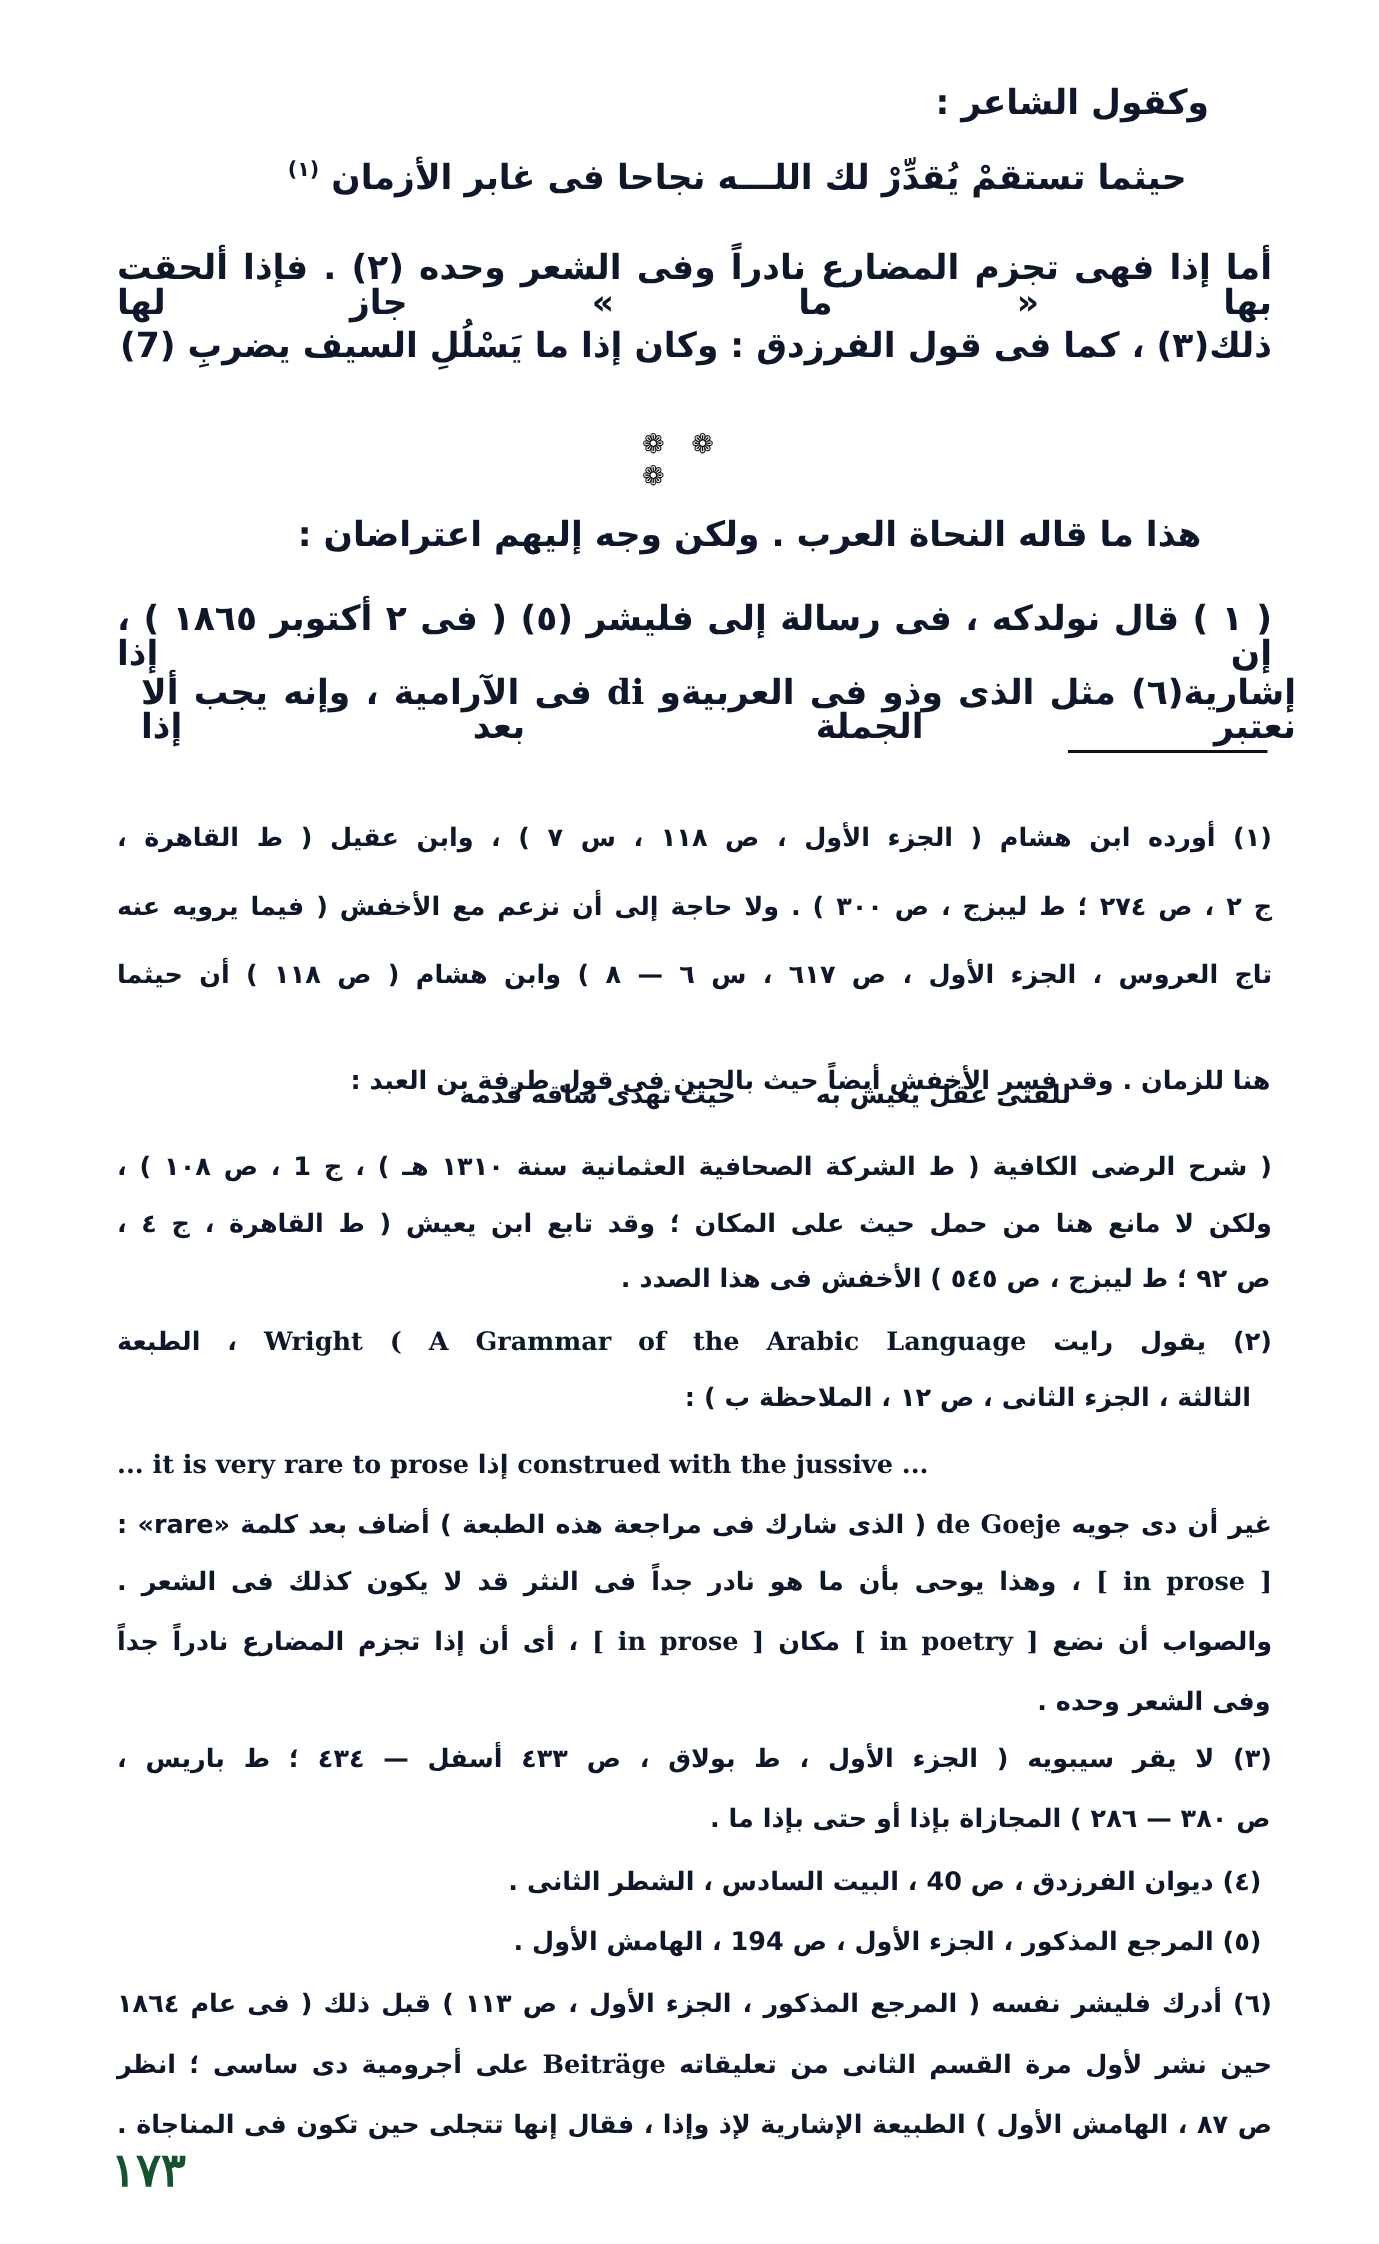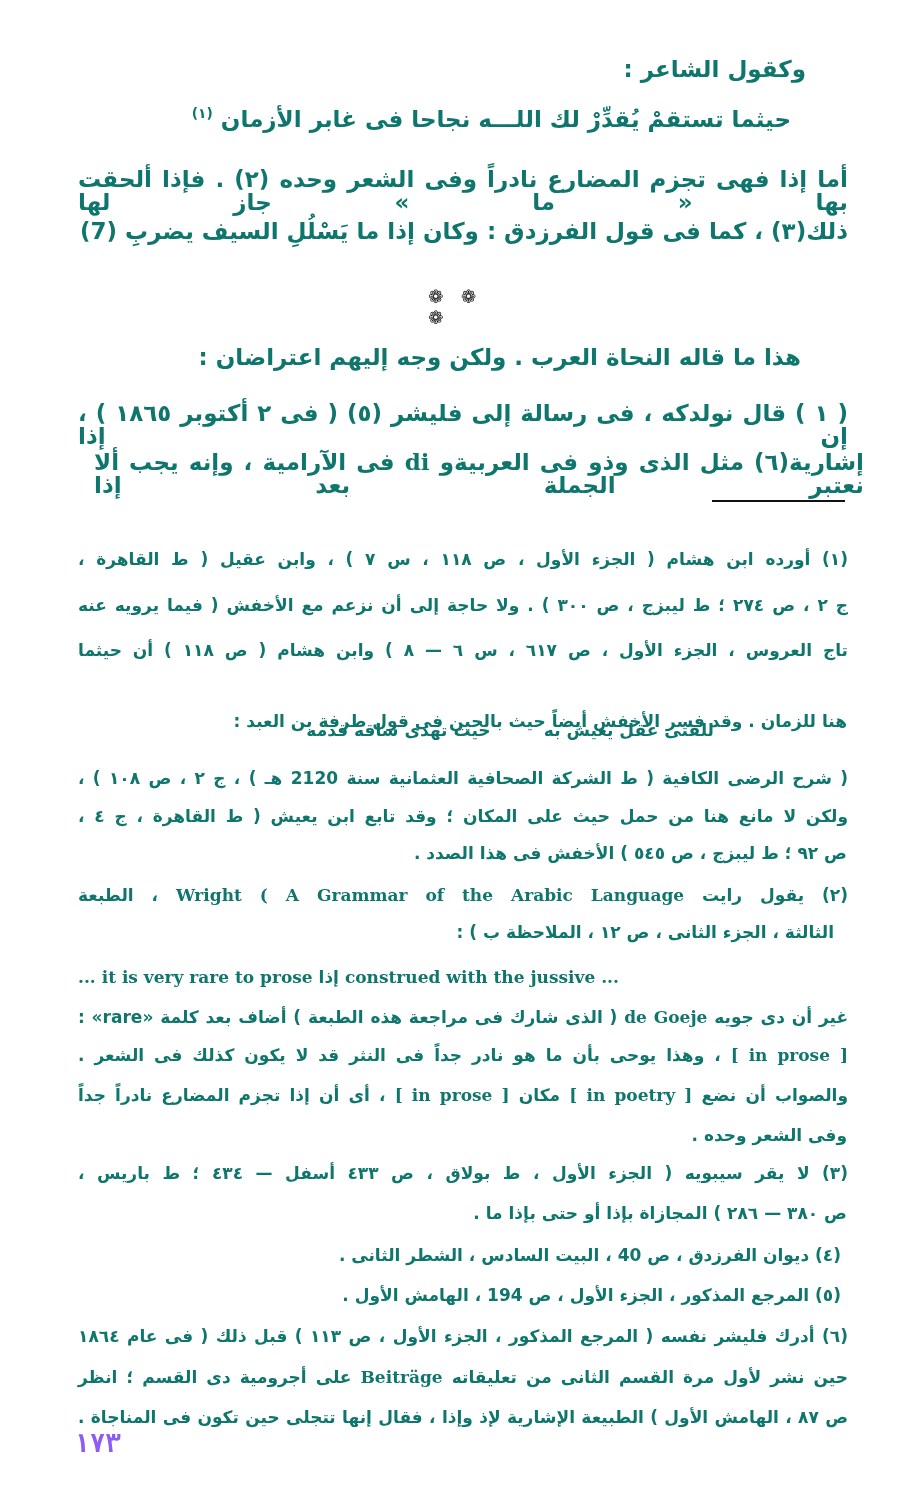--- a/index.html
+++ b/index.html
@@ -2,30 +2,30 @@
 <html><head>
 <meta charset="utf-8">
 <style>
   html, body { margin:0; padding:0; }
   body {
     width:919px; height:1496px; background:#ffffff; position:relative; overflow:hidden;
     font-family:"DejaVu Serif", serif; color:#111;
   }
   .line {
     position:absolute; direction:rtl; white-space:nowrap; line-height:1;
-    font-family:"DejaVu Sans", sans-serif; font-weight:bold; color:#0f766e;
+    font-family:"DejaVu Sans", sans-serif; font-weight:bold; color:#0f172a;
   }
   .main { font-size:23px; }
   .note { font-size:17px;margin-top:37px; }
   .just { left:78px; width:770px; text-align-last:justify; text-align:justify; white-space:normal; }
   .latin { font-family:"DejaVu Serif", serif; font-weight:bold; direction:ltr; unicode-bidi:embed; }
   sup { font-size:60%; vertical-align:super; line-height:0; }
   .sep { position:absolute; left:712px; top:500px; width:133px; height:2px; background:#111; }
   .stars { position:absolute; left:428px; top:286px; width:80px; direction:ltr; font-size:18px; letter-spacing:6px; color:#111; font-family:"DejaVu Sans", sans-serif; }
-  .pagenum { position:absolute; left:74px; top:1428px; font-size:26px; font-weight:bold; font-family:Liberation Mono, monospace; color:#8b5cf6; }
+  .pagenum { position:absolute; left:74px; top:1428px; font-size:31px; font-weight:bold; font-family:Liberation Sans, sans-serif; color:#14532d; }
 </style>
 </head>
 <body>
 
 <div class="line main" style="right:113px; top:58px;">وكقول الشاعر :</div>
 
 <div class="line main" style="right:128px; top:108px;">
   <span>حيثما تستقمْ يُقدِّرْ لك اللـــه نجاحا فى غابر الأزمان</span>
   <sup>(١)</sup>
 </div>
@@ -44,21 +44,21 @@
   <span>فى الآرامية ، وإنه يجب ألا نعتبر الجملة بعد إذا</span>
 </div>
 
 <div class="sep"></div>
 
 <div class="line note just" style="top:514px;">(١) أورده ابن هشام ( الجزء الأول ، ص ١١٨ ، س ٧ ) ، وابن عقيل ( ط القاهرة ،</div>
 <div class="line note just" style="top:560px;">ج ٢ ، ص ٢٧٤ ؛ ط ليبزج ، ص ٣٠٠ ) . ولا حاجة إلى أن نزعم مع الأخفش ( فيما يرويه عنه</div>
 <div class="line note just" style="top:605px;">تاج العروس ، الجزء الأول ، ص ٦١٧ ، س ٦ — ٨ ) وابن هشام ( ص ١١٨ ) أن حيثما</div>
 <div class="line note" style="right:72px; top:676px;">هنا للزمان . وقد فسر الأخفش أيضاً حيث بالحين فى قول طرفة بن العبد :</div>
 <div class="line note" style="right:205px; top:685px; white-space:pre;">للفتى عقل يعيش به         حيث تهدى ساقه قدمه</div>
-<div class="line note just" style="top:733px;">( شرح الرضى الكافية ( ط الشركة الصحافية العثمانية سنة 2120 هـ ) ، ج ٢ ، ص ١٠٨ ) ،</div>
+<div class="line note just" style="top:733px;">( شرح الرضى الكافية ( ط الشركة الصحافية العثمانية سنة ١٣١٠ هـ ) ، ج 1 ، ص ١٠٨ ) ،</div>
 <div class="line note just" style="top:771px;">ولكن لا مانع هنا من حمل حيث على المكان ؛ وقد تابع ابن يعيش ( ط القاهرة ، ج ٤ ،</div>
 <div class="line note" style="right:72px; top:808px;">ص ٩٢ ؛ ط ليبزج ، ص ٥٤٥ ) الأخفش فى هذا الصدد .</div>
 
 <div class="line note just" style="top:850px;">
   <span>(٢) يقول رايت</span>
   <span class="latin">Wright</span>
   <span class="latin">( A Grammar of the Arabic Language</span>
   <span>، الطبعة</span>
 </div>
 <div class="line note" style="right:85px; top:887px;">الثالثة ، الجزء الثانى ، ص ١٢ ، الملاحظة ب ) :</div>
@@ -90,17 +90,17 @@
 <div class="line note just" style="top:1128px;">(٣) لا يقر سيبويه ( الجزء الأول ، ط بولاق ، ص ٤٣٣ أسفل — ٤٣٤ ؛ ط باريس ،</div>
 <div class="line note" style="right:72px; top:1168px;">ص ٣٨٠ — ٢٨٦ ) المجازاة بإذا أو حتى بإذا ما .</div>
 
 <div class="line note" style="right:78px; top:1210px;">(٤) ديوان الفرزدق ، ص 40 ، البيت السادس ، الشطر الثانى .</div>
 <div class="line note" style="right:78px; top:1250px;">(٥) المرجع المذكور ، الجزء الأول ، ص 194 ، الهامش الأول .</div>
 
 <div class="line note just" style="top:1291px;">(٦) أدرك فليشر نفسه ( المرجع المذكور ، الجزء الأول ، ص ١١٣ ) قبل ذلك ( فى عام ١٨٦٤</div>
 <div class="line note just" style="top:1332px;">
   <span>حين نشر لأول مرة القسم الثانى من تعليقاته</span>
   <span class="latin">Beiträge</span>
-  <span>على أجرومية دى القسم ؛ انظر</span>
+  <span>على أجرومية دى ساسى ؛ انظر</span>
 </div>
 <div class="line note just" style="top:1372px;">ص ٨٧ ، الهامش الأول ) الطبيعة الإشارية لإذ وإذا ، فقال إنها تتجلى حين تكون فى المناجاة .</div>
 
 <div class="pagenum">١٧٣</div>
 
 </body></html>

